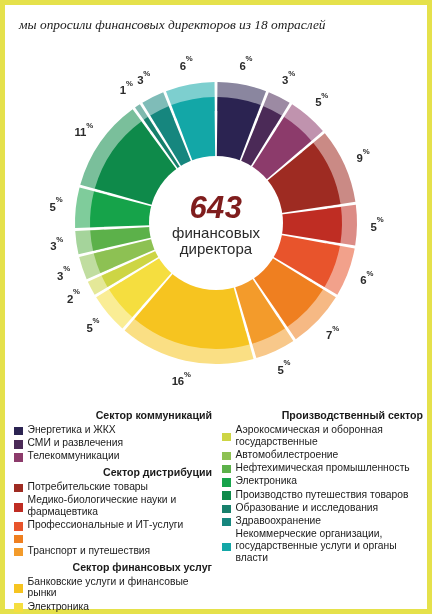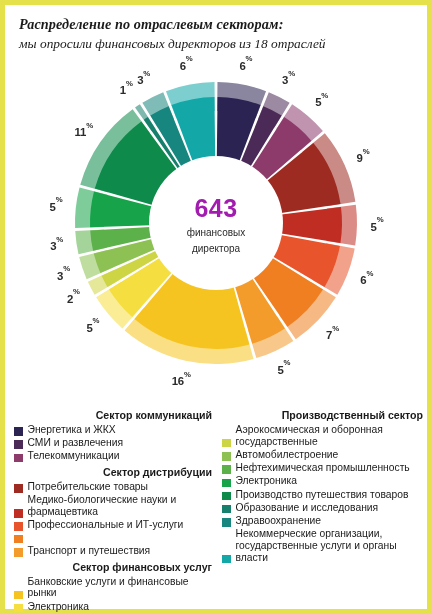--- a/index.html
+++ b/index.html
@@ -44,25 +44,25 @@
     width:300px;height:300px;
   }
   #donut-svg{display:block;width:300px;height:300px;}
   #center-label{
     position:absolute;left:50%;top:50%;
     transform:translate(-50%,-50%);
     width:150px;text-align:center;
     pointer-events:none;
   }
   .center-num{
-    font-size:25px;font-weight:bold;color:#a21caf;
-    line-height:34px;letter-spacing:.5px;
+    font-size:31px;font-weight:bold;color:#7f1d1d;
+    line-height:34px;letter-spacing:.5px;font-style:italic;
   }
   .center-sub{
-    font-size:10px;color:#2a2a2a;line-height:15.5px;
+    font-size:15px;color:#2a2a2a;line-height:15.5px;
   }
   .pct-label{
     position:absolute;
     font-size:11.4px;font-weight:bold;color:#2b2b2b;
     white-space:nowrap;
     transform:translate(-50%,-50%);
     letter-spacing:-.2px;
   }
   .pct-label sup{font-size:7.8px;top:-.45em;position:relative;}
   
@@ -74,38 +74,37 @@
   .legend-col{
     width:50%;box-sizing:border-box;
     padding:0 4px 0 9px;
   }
   .legend-col.right{padding-left:6px;}
   .legend-group-title{
     font-size:10.6px;font-weight:bold;color:#1a1a1a;
     margin:4px 0 2px 0;line-height:13px;text-align:right;
   }
   .legend-row{
-    display:flex;align-items:flex-end;
+    display:flex;align-items:center;
     margin-bottom:1.5px;
   }
   .sw{
     width:8.5px;height:8.5px;flex:0 0 8.5px;
     margin-top:2.5px;margin-right:5px;
   }
   .lg-text{
     font-size:10.3px;color:#1a1a1a;line-height:11.7px;
   }
 </style>
 </head>
 <body>
 
 <div id="page">
 
   <div id="header">
-    <div class="hd-line1">Распределение по отраслевым секторам:</div>
     <div class="hd-line2">мы опросили финансовых директоров из 18 отраслей</div>
   </div>
 
   <div id="chart-area">
     <div id="donut-wrap">
       <svg id="donut-svg" viewBox="0 0 300 300">
           <path d="M 151.47652156039064 9.00773111946279 A 141 141 0 0 1 200.03819175782547 18.17747018962544 L 189.74664877217342 45.28990539885142 A 112 112 0 0 0 151.17283982101952 38.00614103106264 Z" fill="#8a869f"></path>
           <path d="M 202.78790032485932 19.254301870796837 A 141 141 0 0 1 223.62866528898044 29.751009784849813 L 208.4851809387646 54.483071602150204 A 112 112 0 0 0 191.93081444244143 46.14526106049111 Z" fill="#9c8aa3"></path>
           <path d="M 226.13082214959286 31.31934479947013 A 141 141 0 0 1 256.89853025746413 58.05597230491789 L 234.912307722241 76.9664460861759 A 112 112 0 0 0 210.4727097925844 55.72884125915358 Z" fill="#c093ae"></path>
           <path d="M 258.80061607702135 60.31485105514625 A 141 141 0 0 1 289.4073543983987 128.86733477198698 L 260.73491980582025 133.21376946427335 A 112 112 0 0 0 236.42318440160562 78.76073275302397 Z" fill="#ca8a85"></path>

